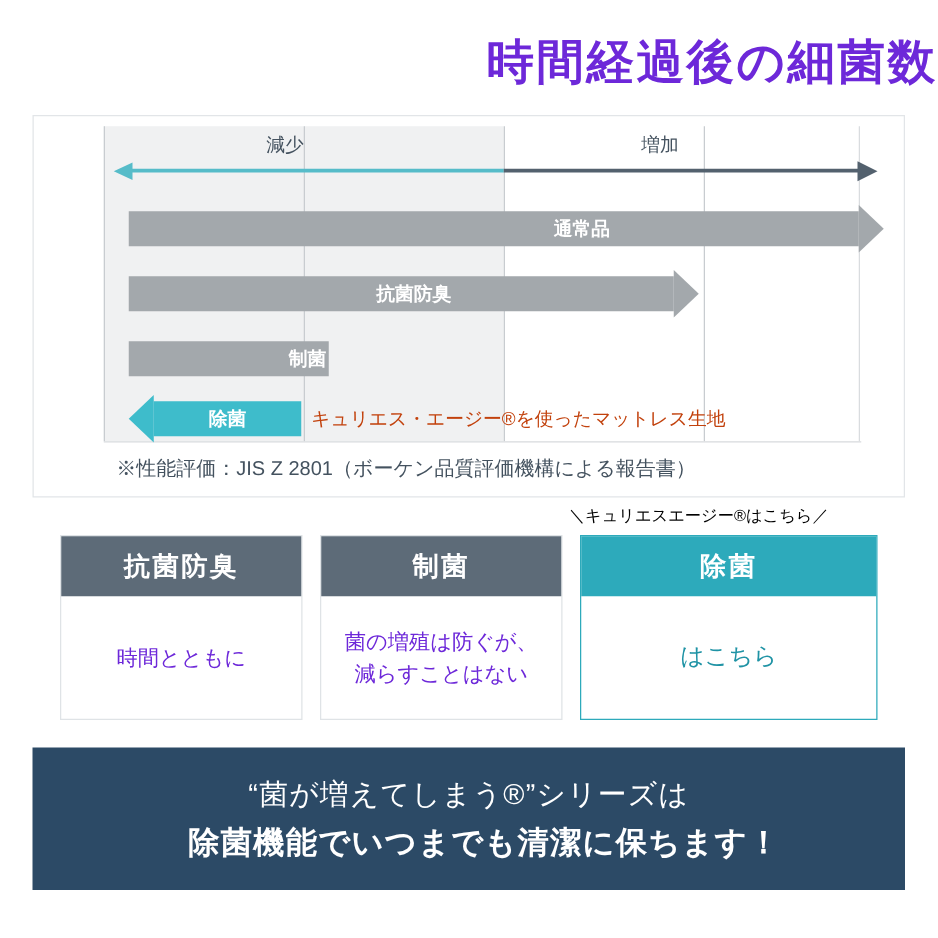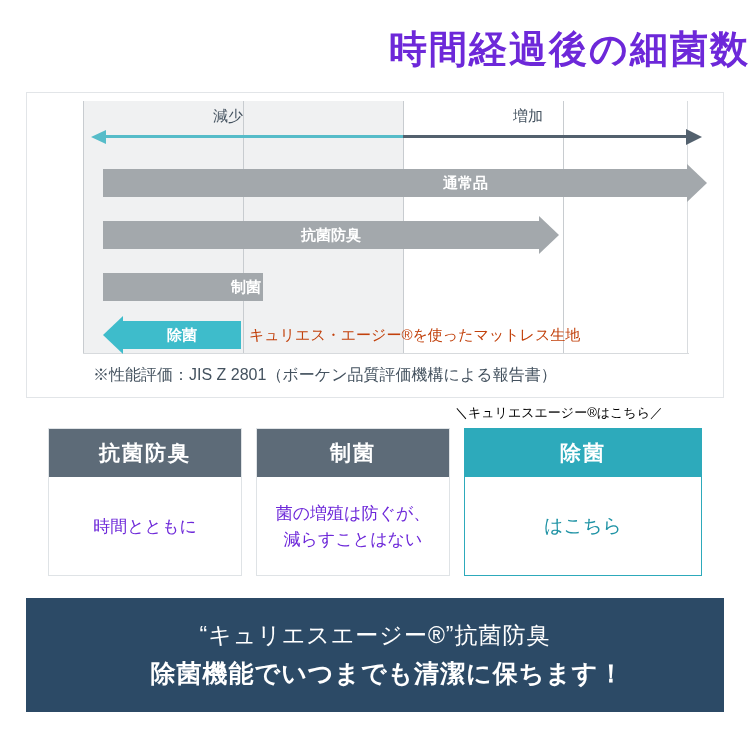--- a/index.html
+++ b/index.html
@@ -328,17 +328,17 @@
     <div class="card c3">
       <div class="card-head">除菌</div>
       <div class="card-body">
         <span>はこちら</span>
       </div>
     </div>
 
   </div>
 
   <div class="banner">
-    <div class="l1">“キュリエスエージー®”抗菌防臭</div>
+    <div class="l1">“菌が増えてしまう®”シリーズは</div>
     <div class="l2">除菌機能でいつまでも清潔に保ちます！</div>
   </div>
 
 </div>
 
 </body></html>

